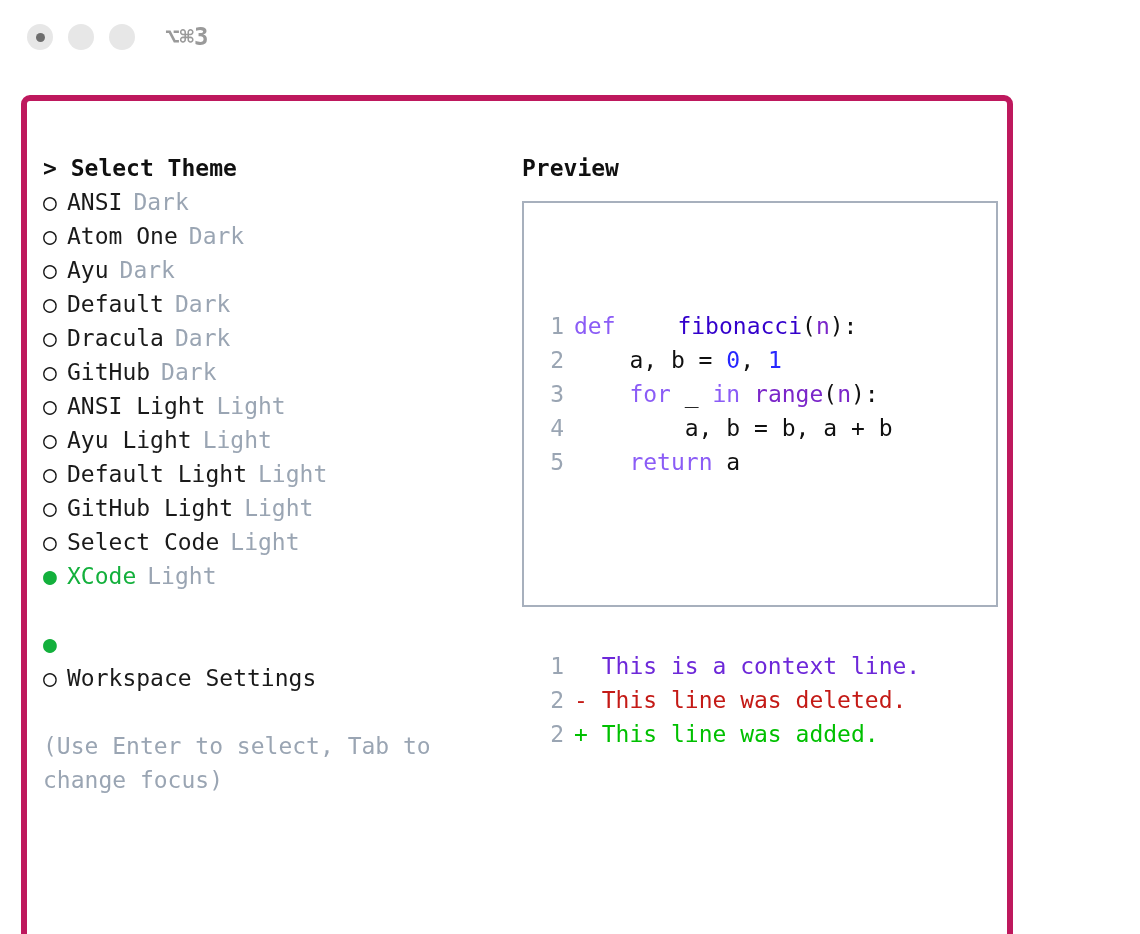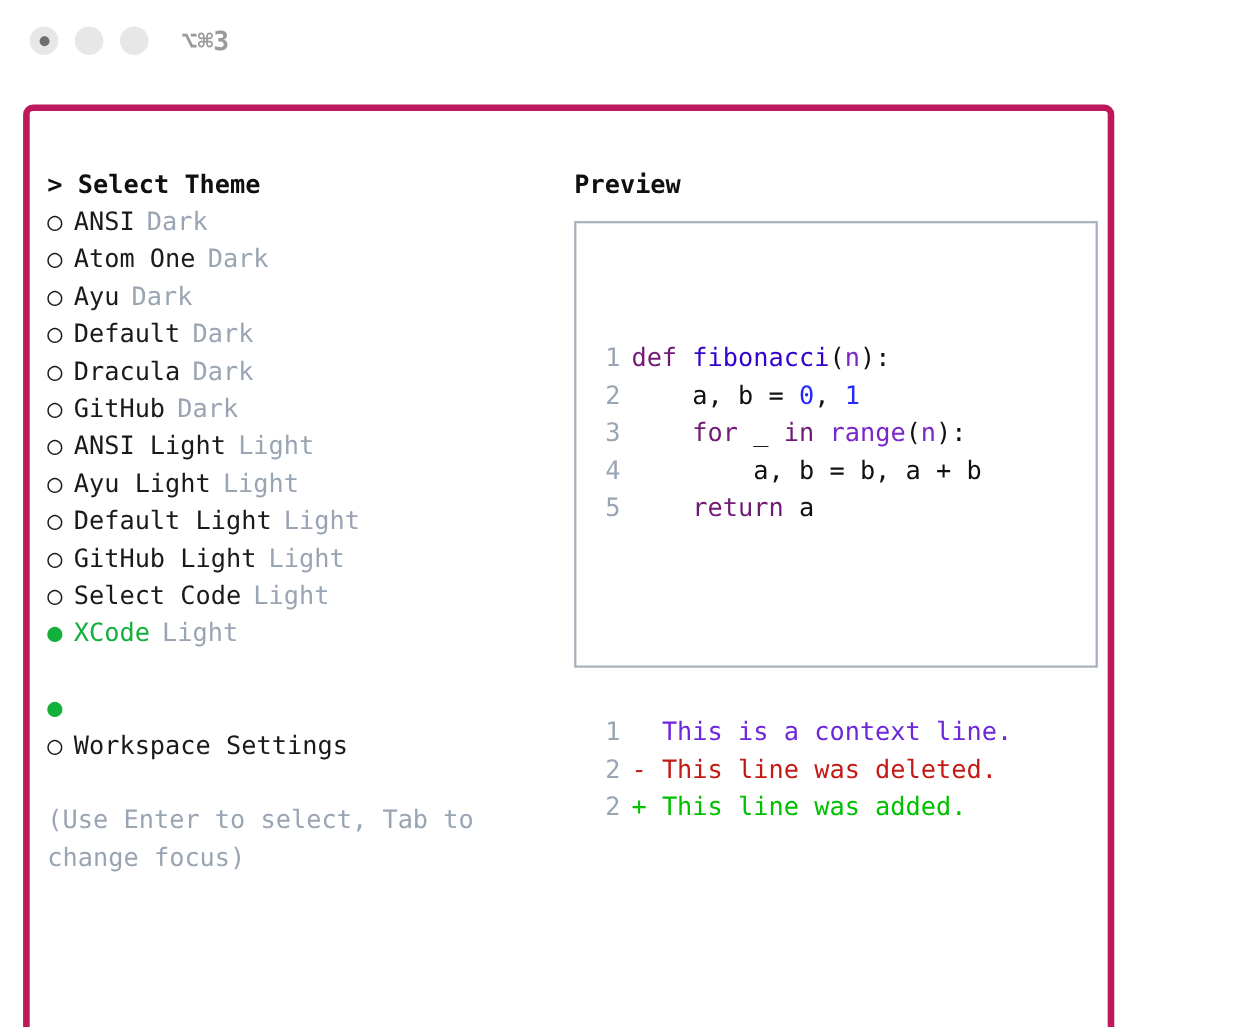--- a/index.html
+++ b/index.html
@@ -165,22 +165,22 @@
     white-space: pre;
   }
   .code-line { display: block; height: 34px; white-space: pre; }
   .ln {
     display: inline-block;
     width: 30px;
     text-align: right;
     color: #9aa5b3;
     margin-right: 10px;
   }
-  .tok-kw   { color: #701a75; }
-  .tok-fn   { color: #3300cc; }
+  .tok-kw   { color: #8b5cf6; }
+  .tok-fn   { color: #3300cc; margin-left: 48px; }
   .tok-call { color: #7b26c9; }
   .tok-var  { color: #7b26c9; }
   .tok-num  { color: #2727ff; }
   .tok-plain{ color: #101010; }
   .blank-line { height: 34px; display: block; }
   .diff-ctx { color: #6d28d9; }
   .diff-del { color: #c41a16; }
   .diff-add { color: #00c000; }
 </style>
 </head>

